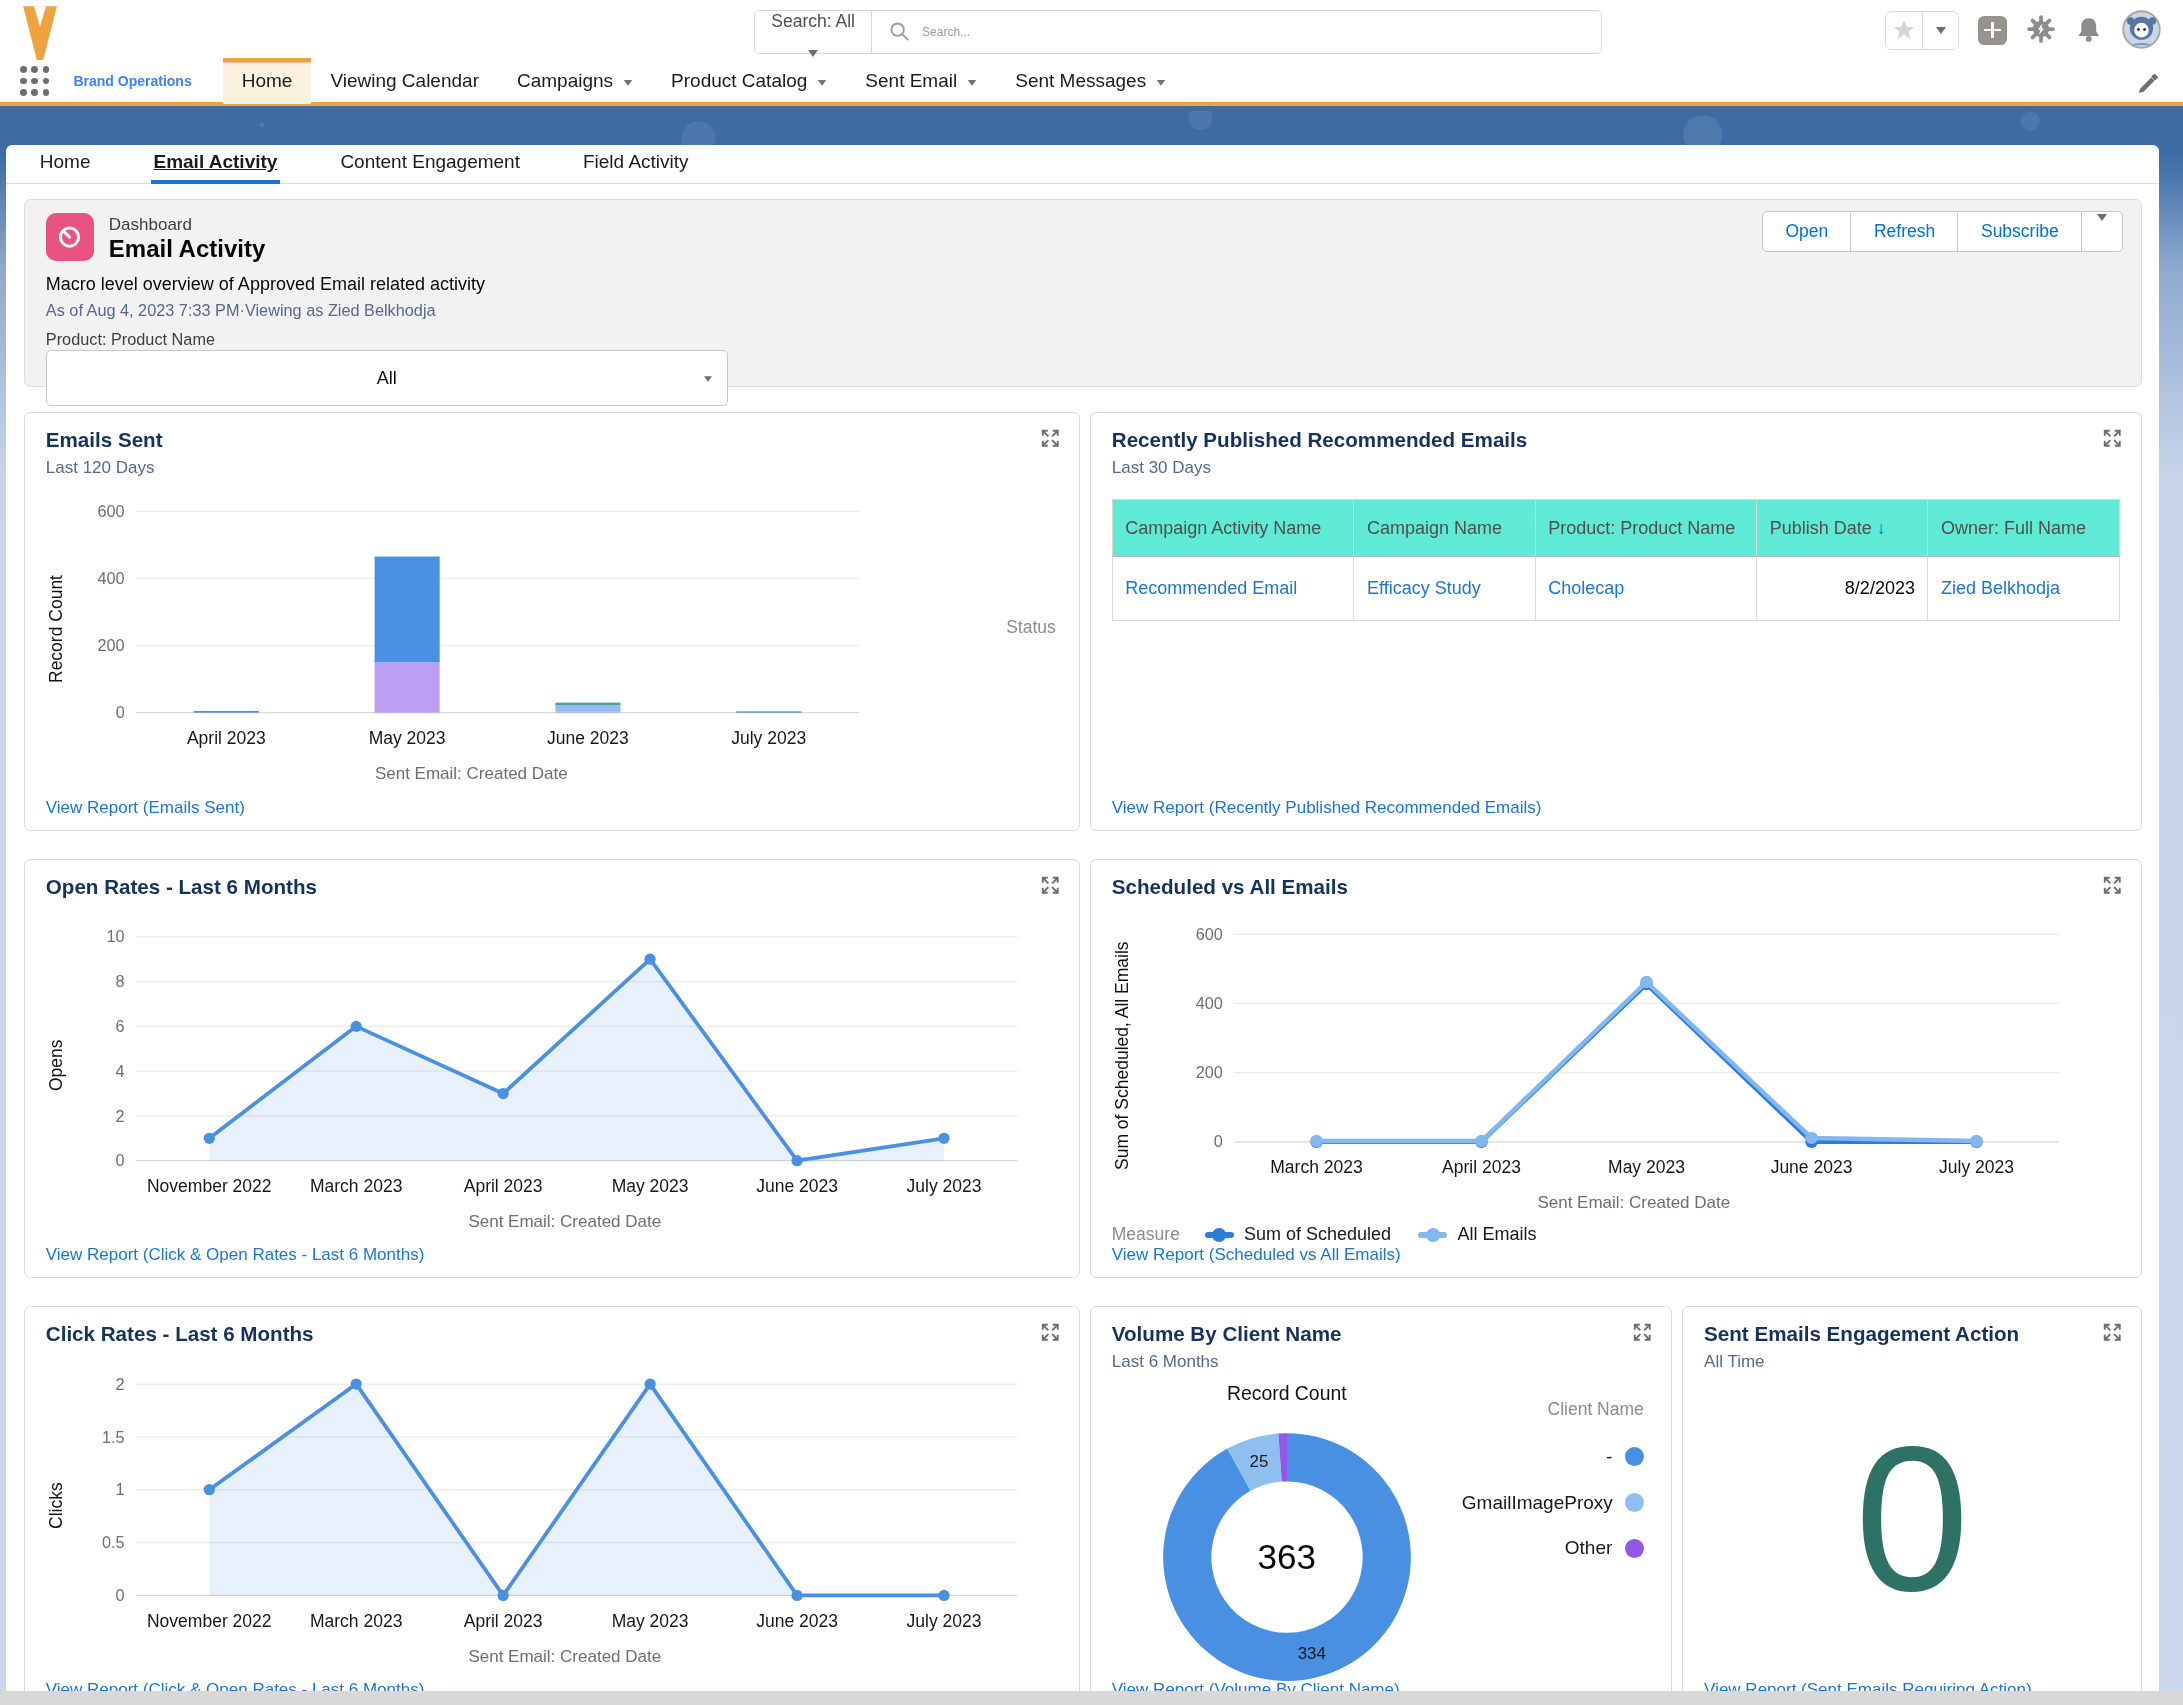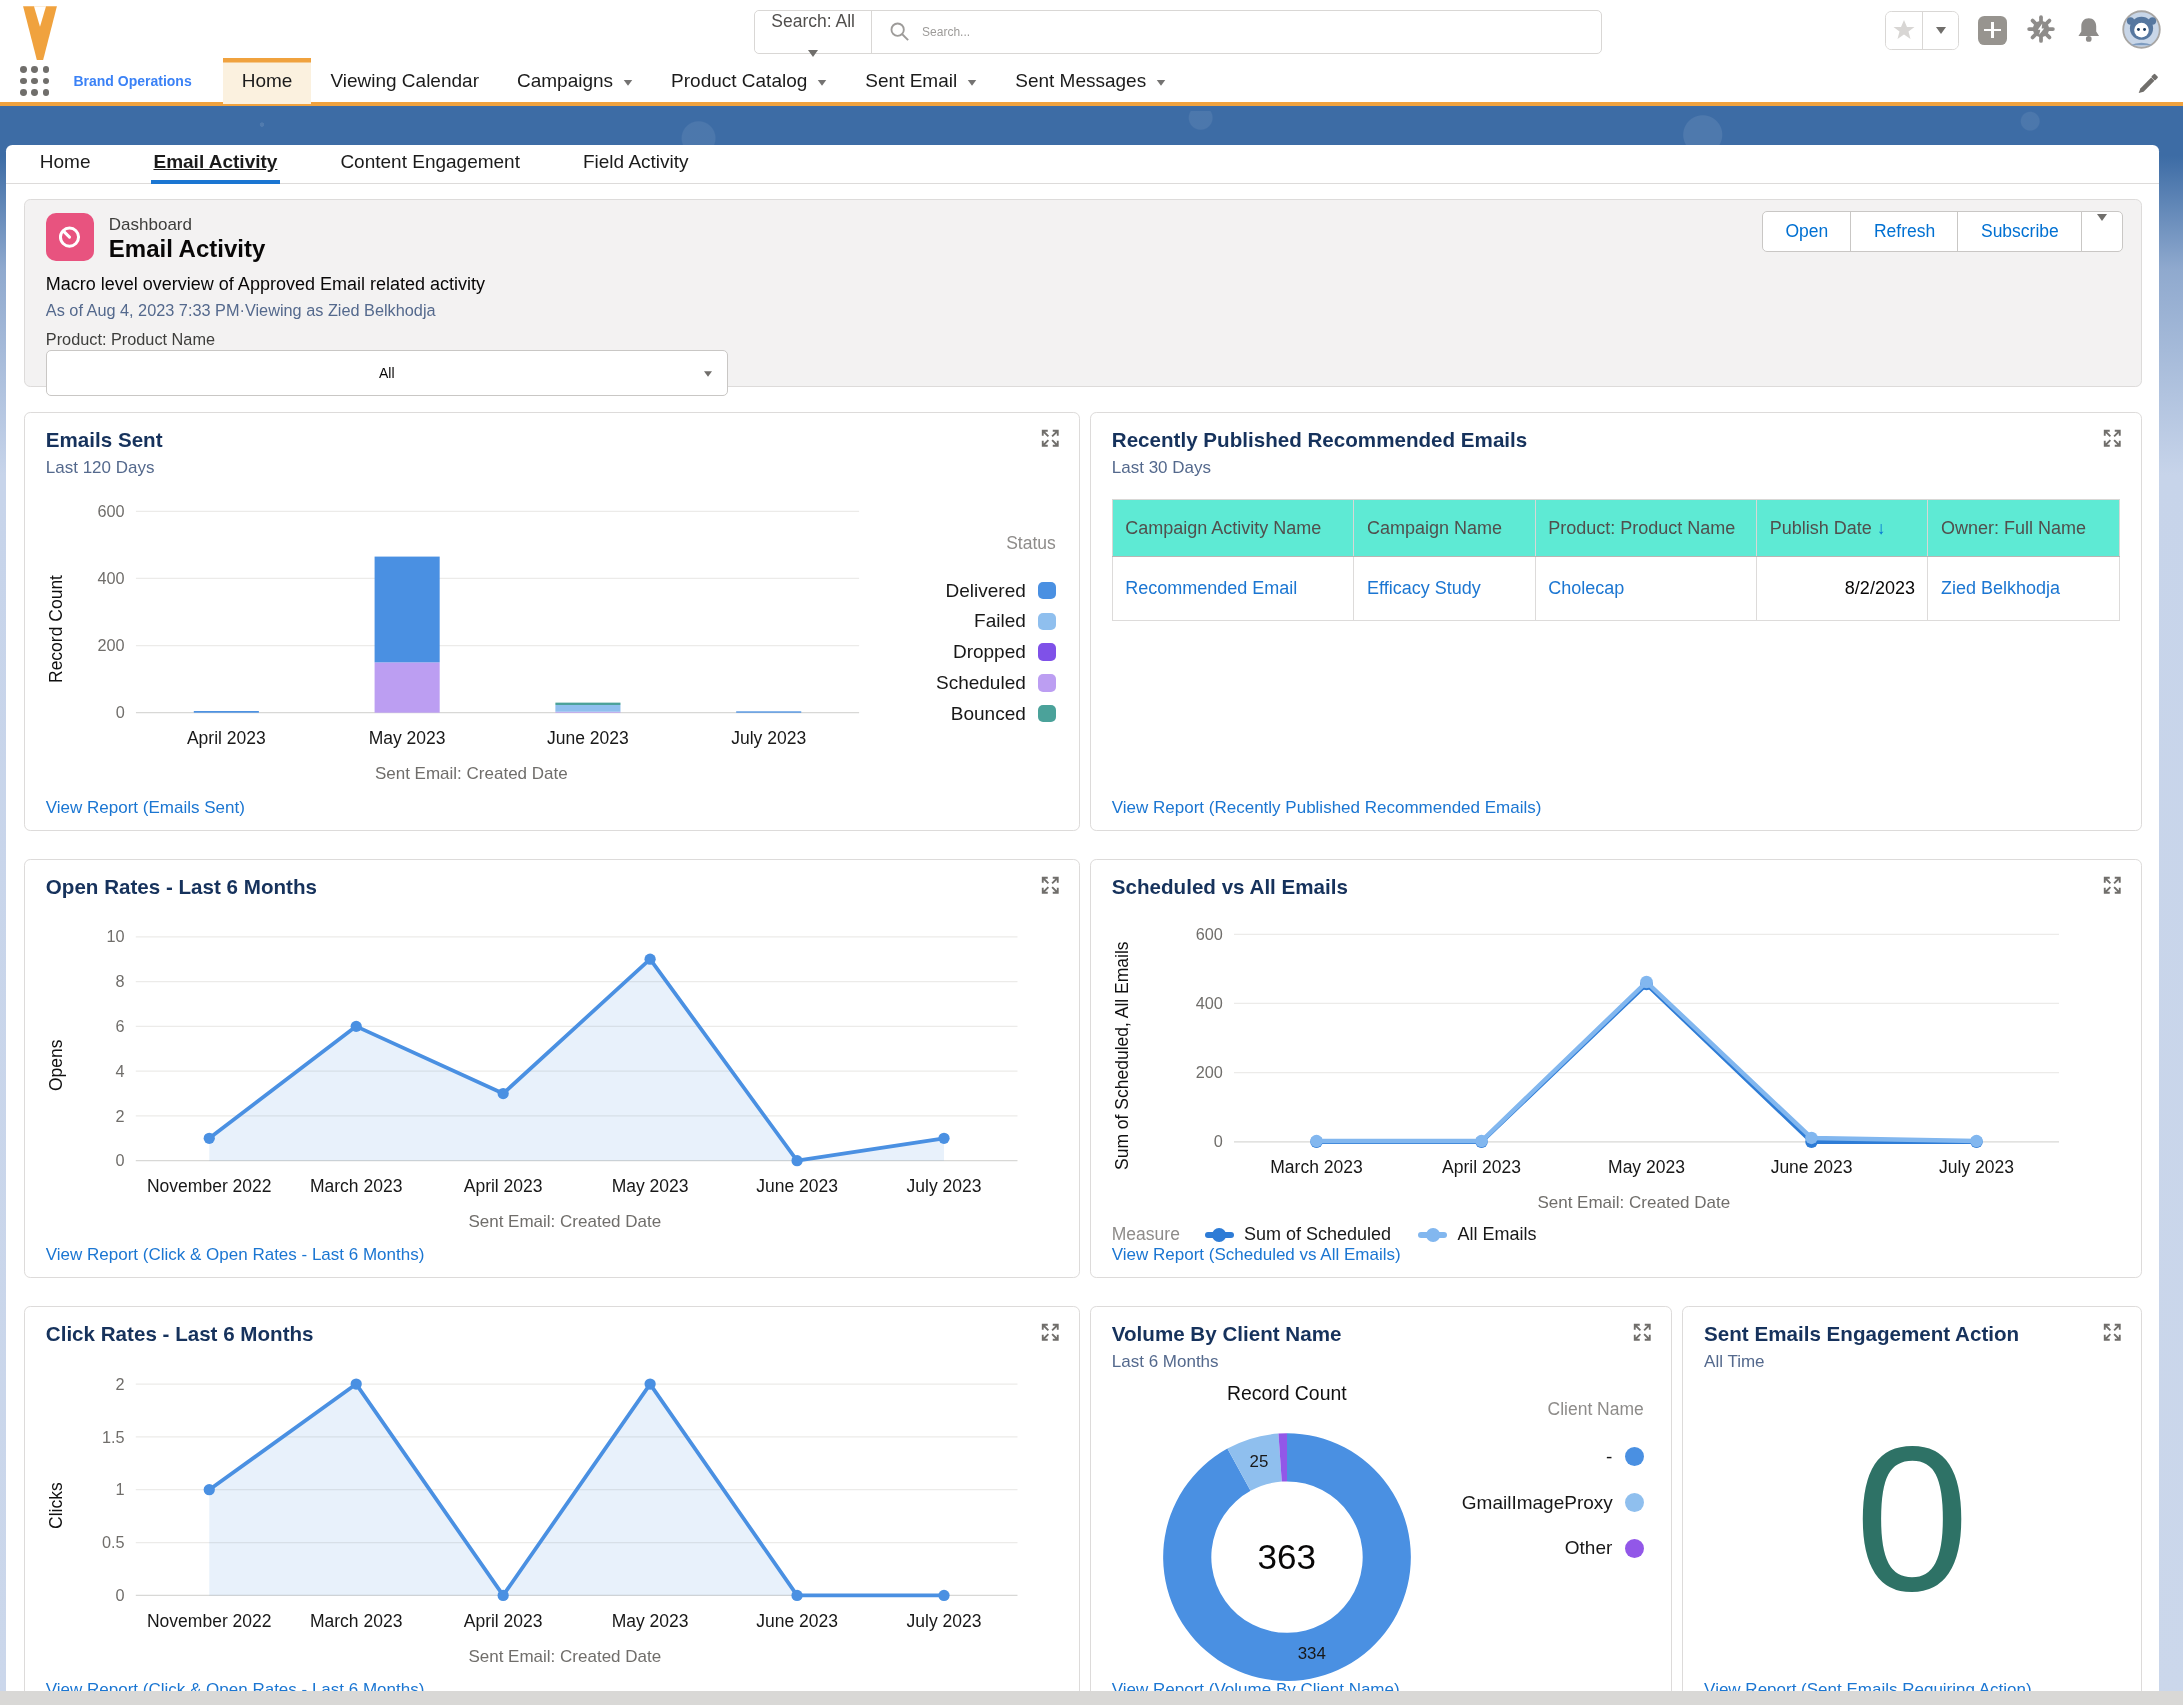--- a/index.html
+++ b/index.html
@@ -63,23 +63,23 @@
   
   .dashhead { position:relative; margin:15px 17.5px 25px; height:188px; background:#F3F2F2;
               border:1.3px solid #DDDBDA; border-radius:6.3px; padding:15px 19px; }
   .dash-icon { position:absolute; left:21px; top:12.5px; width:48px; height:48px; border-radius:10px;
                background:#E8537F; display:flex; align-items:center; justify-content:center; }
   .eyebrow { position:absolute; left:84px; top:15px; font-size:17px; color:#3E3E3C; }
   .dash-title { position:absolute; left:84px; top:35px; font-size:24px; font-weight:bold; color:#080707; }
   .dash-desc { position:absolute; left:21px; top:74px; font-size:18px; color:#080707; }
   .dash-asof { position:absolute; left:21px; top:101px; font-size:16.3px; color:#54698D; }
   .filter-label { position:absolute; left:21px; top:130px; font-size:16.3px; color:#3E3E3C; }
-  .filter-box { position:absolute; left:21px; top:150px; width:682px; height:46px; background:#fff;
+  .filter-box { position:absolute; left:21px; top:150px; width:682px; height:56px; background:#fff;
                 border:1.3px solid #C9C7C5; border-radius:5px; display:flex; align-items:center;
-                justify-content:center; font-size:14px; color:#080707; cursor:pointer; }
+                justify-content:center; font-size:18px; color:#080707; cursor:pointer; }
   .filter-box .cdn { position:absolute; right:13.8px; transform:scale(.8); }
   .btng { position:absolute; right:17.5px; top:11.3px; display:flex; }
   .btng button { border:1.3px solid #C9C7C5; background:#fff; color:#0070D2; font-size:17.5px; height:41px;
                  padding:0 22.5px; margin-left:-1.3px; cursor:pointer; font-family:inherit; }
   .btng button:first-child { border-radius:5px 0 0 5px; margin-left:0; }
   .btng button.caretbtn { border-radius:0 5px 5px 0; padding:0 15px; }
   .btng .cdn { border-top-color:#706E6B; margin:6.3px 0 0; transform:scale(.8); }
 
   
   .grid { margin:0 17.5px; display:grid; grid-template-columns:1056px 1052px;
@@ -310,42 +310,20 @@
             <rect x="202.48000000000002" y="345.31666666666666" width="104.03999999999999" height="2.683333333333337" fill="#4A90E2"></rect>
             <rect x="491.48" y="267.5" width="104.03999999999999" height="80.5" fill="#BC9EF2"></rect>
             <rect x="491.48" y="98.44999999999999" width="104.03999999999999" height="169.05" fill="#4A90E2"></rect>
             <rect x="780.48" y="346.39" width="104.03999999999999" height="1.6100000000000136" fill="#BC9EF2"></rect>
             <rect x="780.48" y="335.6566666666667" width="104.03999999999999" height="10.733333333333292" fill="#8FBFEE"></rect>
             <rect x="780.48" y="331.9" width="104.03999999999999" height="3.7566666666667174" fill="#4BA29A"></rect>
             <rect x="1069.48" y="345.8533333333333" width="104.03999999999999" height="2.146666666666704" fill="#4A90E2"></rect>
           </svg>
         <div class="legend-col">
           <div class="legend-title">Status</div>
-          <div id="legend-emails-sent">
-              <div class="leg-item" style="justify-content: flex-end; margin-top: 8.8px;">
-                <span>Delivered</span>
-                <span class="leg-swatch" style="background: rgb(74, 144, 226);"></span>
-              </div>
-              <div class="leg-item" style="justify-content: flex-end; margin-top: 8.8px;">
-                <span>Failed</span>
-                <span class="leg-swatch" style="background: rgb(143, 191, 238);"></span>
-              </div>
-              <div class="leg-item" style="justify-content: flex-end; margin-top: 8.8px;">
-                <span>Dropped</span>
-                <span class="leg-swatch" style="background: rgb(127, 81, 232);"></span>
-              </div>
-              <div class="leg-item" style="justify-content: flex-end; margin-top: 8.8px;">
-                <span>Scheduled</span>
-                <span class="leg-swatch" style="background: rgb(188, 158, 242);"></span>
-              </div>
-              <div class="leg-item" style="justify-content: flex-end; margin-top: 8.8px;">
-                <span>Bounced</span>
-                <span class="leg-swatch" style="background: rgb(75, 162, 154);"></span>
-              </div>
-            </div>
         </div>
       </div>
       <div class="xlab" style="width:801px; margin-left:25px;">Sent Email: Created Date</div>
       <a class="viewreport">View Report (Emails Sent)</a>
     </section>
 
     <section class="card">
       <h2 class="card-title">Recently Published Recommended Emails</h2>
       <div class="card-sub">Last 30 Days</div>
       <span class="expand"><svg width="22.5" height="22.5" viewBox="0 0 36 36" fill="none" stroke="#706E6B" stroke-width="3">

